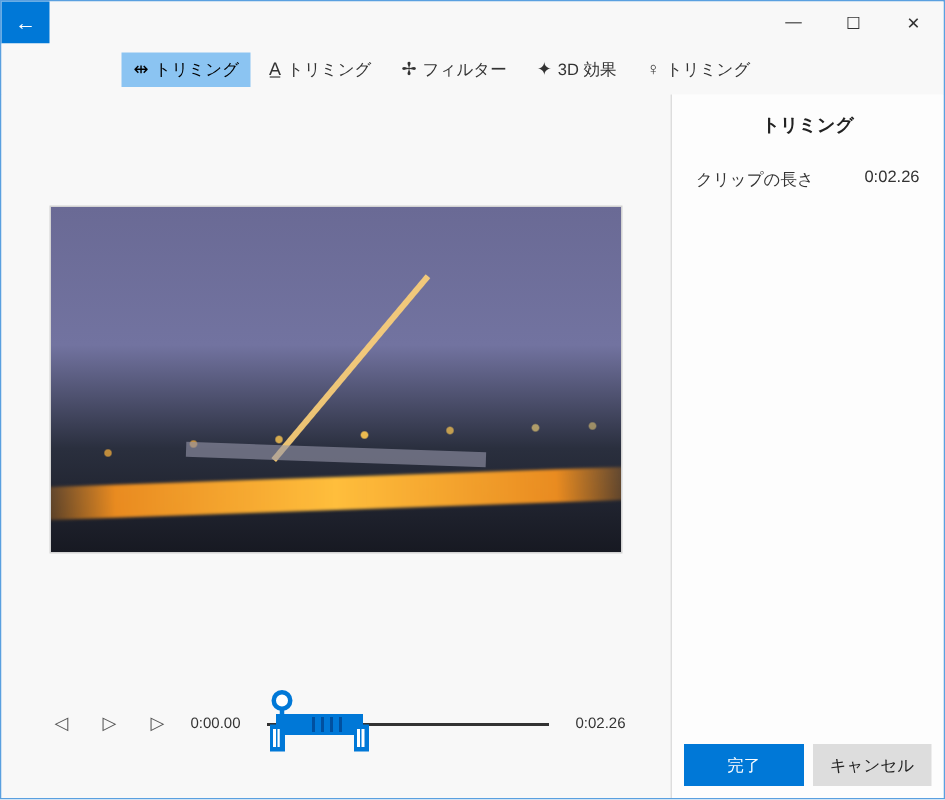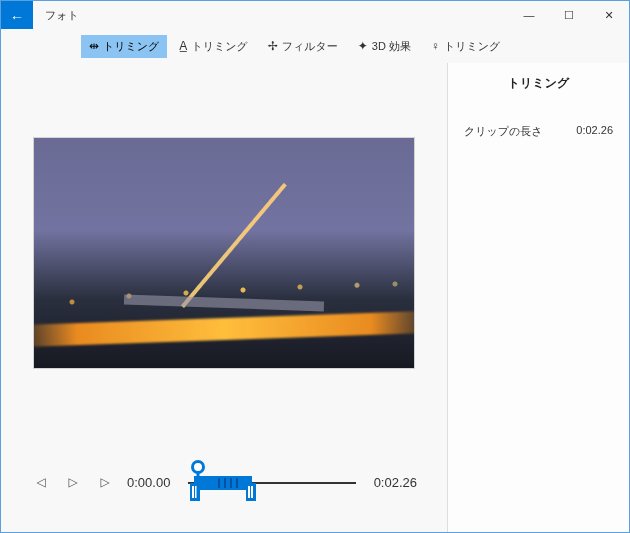--- a/index.html
+++ b/index.html
@@ -29,49 +29,48 @@
       radial-gradient(circle at 95% 40%, rgba(255,220,120,.5) 0 2px, transparent 3px);
   }
   .preview .road { position:absolute; left:-20px; right:-20px; bottom:28px; height:22px;
     background: linear-gradient(90deg, rgba(255,150,30,.0) 0%, rgba(255,150,30,.9) 15%, rgba(255,190,60,1) 50%, rgba(255,150,30,.9) 85%, rgba(255,150,30,.0) 100%);
     transform: rotate(-2deg); filter: blur(1px);
   }
   .preview .overpass { position:absolute; left:90px; width:200px; bottom:60px; height:10px; background: rgba(150,150,170,.6); transform: rotate(2deg); }
   .preview .diag { position:absolute; left:150px; bottom:60px; width:160px; height:4px; background: rgba(255,210,120,.9); transform: rotate(-50deg); transform-origin: left bottom; filter: blur(.5px); }
   .controls { height: 90px; padding: 10px 30px 20px; display:flex; align-items:center; gap: 12px; }
   .ctrl { width:20px; text-align:center; color:#555; font-size:12px; }
-  .time { font-size: 13px; color:#333; }
+  .time { font-size: 10px; color:#333; }
   .timeline { flex:1; position:relative; height: 40px; margin: 0 6px; }
   .track { position:absolute; left:0; right:0; top:20px; height:2px; background:#333; }
   .sel { position:absolute; top:14px; height:14px; background:#0078d7; }
   .handle { position:absolute; top:21px; width:10px; height:18px; background:#0078d7; }
   .handle.left::after, .handle.right::after { content:""; position:absolute; left:2px; top:3px; width:2px; height:12px; background:#fff; box-shadow: 3px 0 0 #fff; }
   .playhead { position:absolute; top:-2px; width:14px; height:14px; border:3px solid #0078d7; border-radius:50%; background:#fff; transform:translateX(-50%); }
   .playstem { position:absolute; top:10px; width:3px; height:28px; background:#0078d7; transform:translateX(-50%); }
   .marks { position:absolute; top:16px; height:10px; }
   .marks span { position:absolute; width:2px; height:10px; background:#0050a0; }
   .side { width:182px; border-left:1px solid #ddd; background:#fdfdfd; display:flex; flex-direction:column; }
   .side-head { text-align:center; padding: 12px 0 16px; font-weight:600; font-size:12px; color:#222; }
-  .side-row { display:flex; justify-content:space-between; padding: 4px 16px; font-size:11px; color:#333;margin-top:12px; }
+  .side-row { display:flex; justify-content:space-between; padding: 4px 16px; font-size:11px; color:#333; }
   .side-spacer { flex:1; }
   .side-actions { display:flex; padding: 8px; gap:6px; }
   .btn { flex:1; height:28px; display:flex;align-items:center;justify-content:center; font-size:11px; border:1px solid transparent; }
   .btn.primary { background:#0078d7; color:#fff; }
   .btn.secondary { background:#ddd; color:#222; }
 </style>
 </head>
 <body>
 
 <div class="window">
 
   <div class="titlebar">
     <div class="back">
       <span>←</span>
     </div>
-    <div class="title">フォト</div>
     <div class="spacer"></div>
     <div class="winbtn">
         <span>―</span>
       </div>
     <div class="winbtn">
         <span>☐</span>
       </div>
     <div class="winbtn">
         <span>✕</span>
       </div>
@@ -137,16 +136,20 @@
       </div>
     </div>
 
     <div class="side">
       <div class="side-head">トリミング</div>
       <div class="side-row">
         <span>クリップの長さ</span>
         <span>0:02.26</span>
       </div>
       <div class="side-spacer"></div>
+      <div class="side-actions">
+        <div class="btn primary">完了</div>
+        <div class="btn secondary">キャンセル</div>
+      </div>
     </div>
 
   </div>
 </div>
 
 </body></html>

